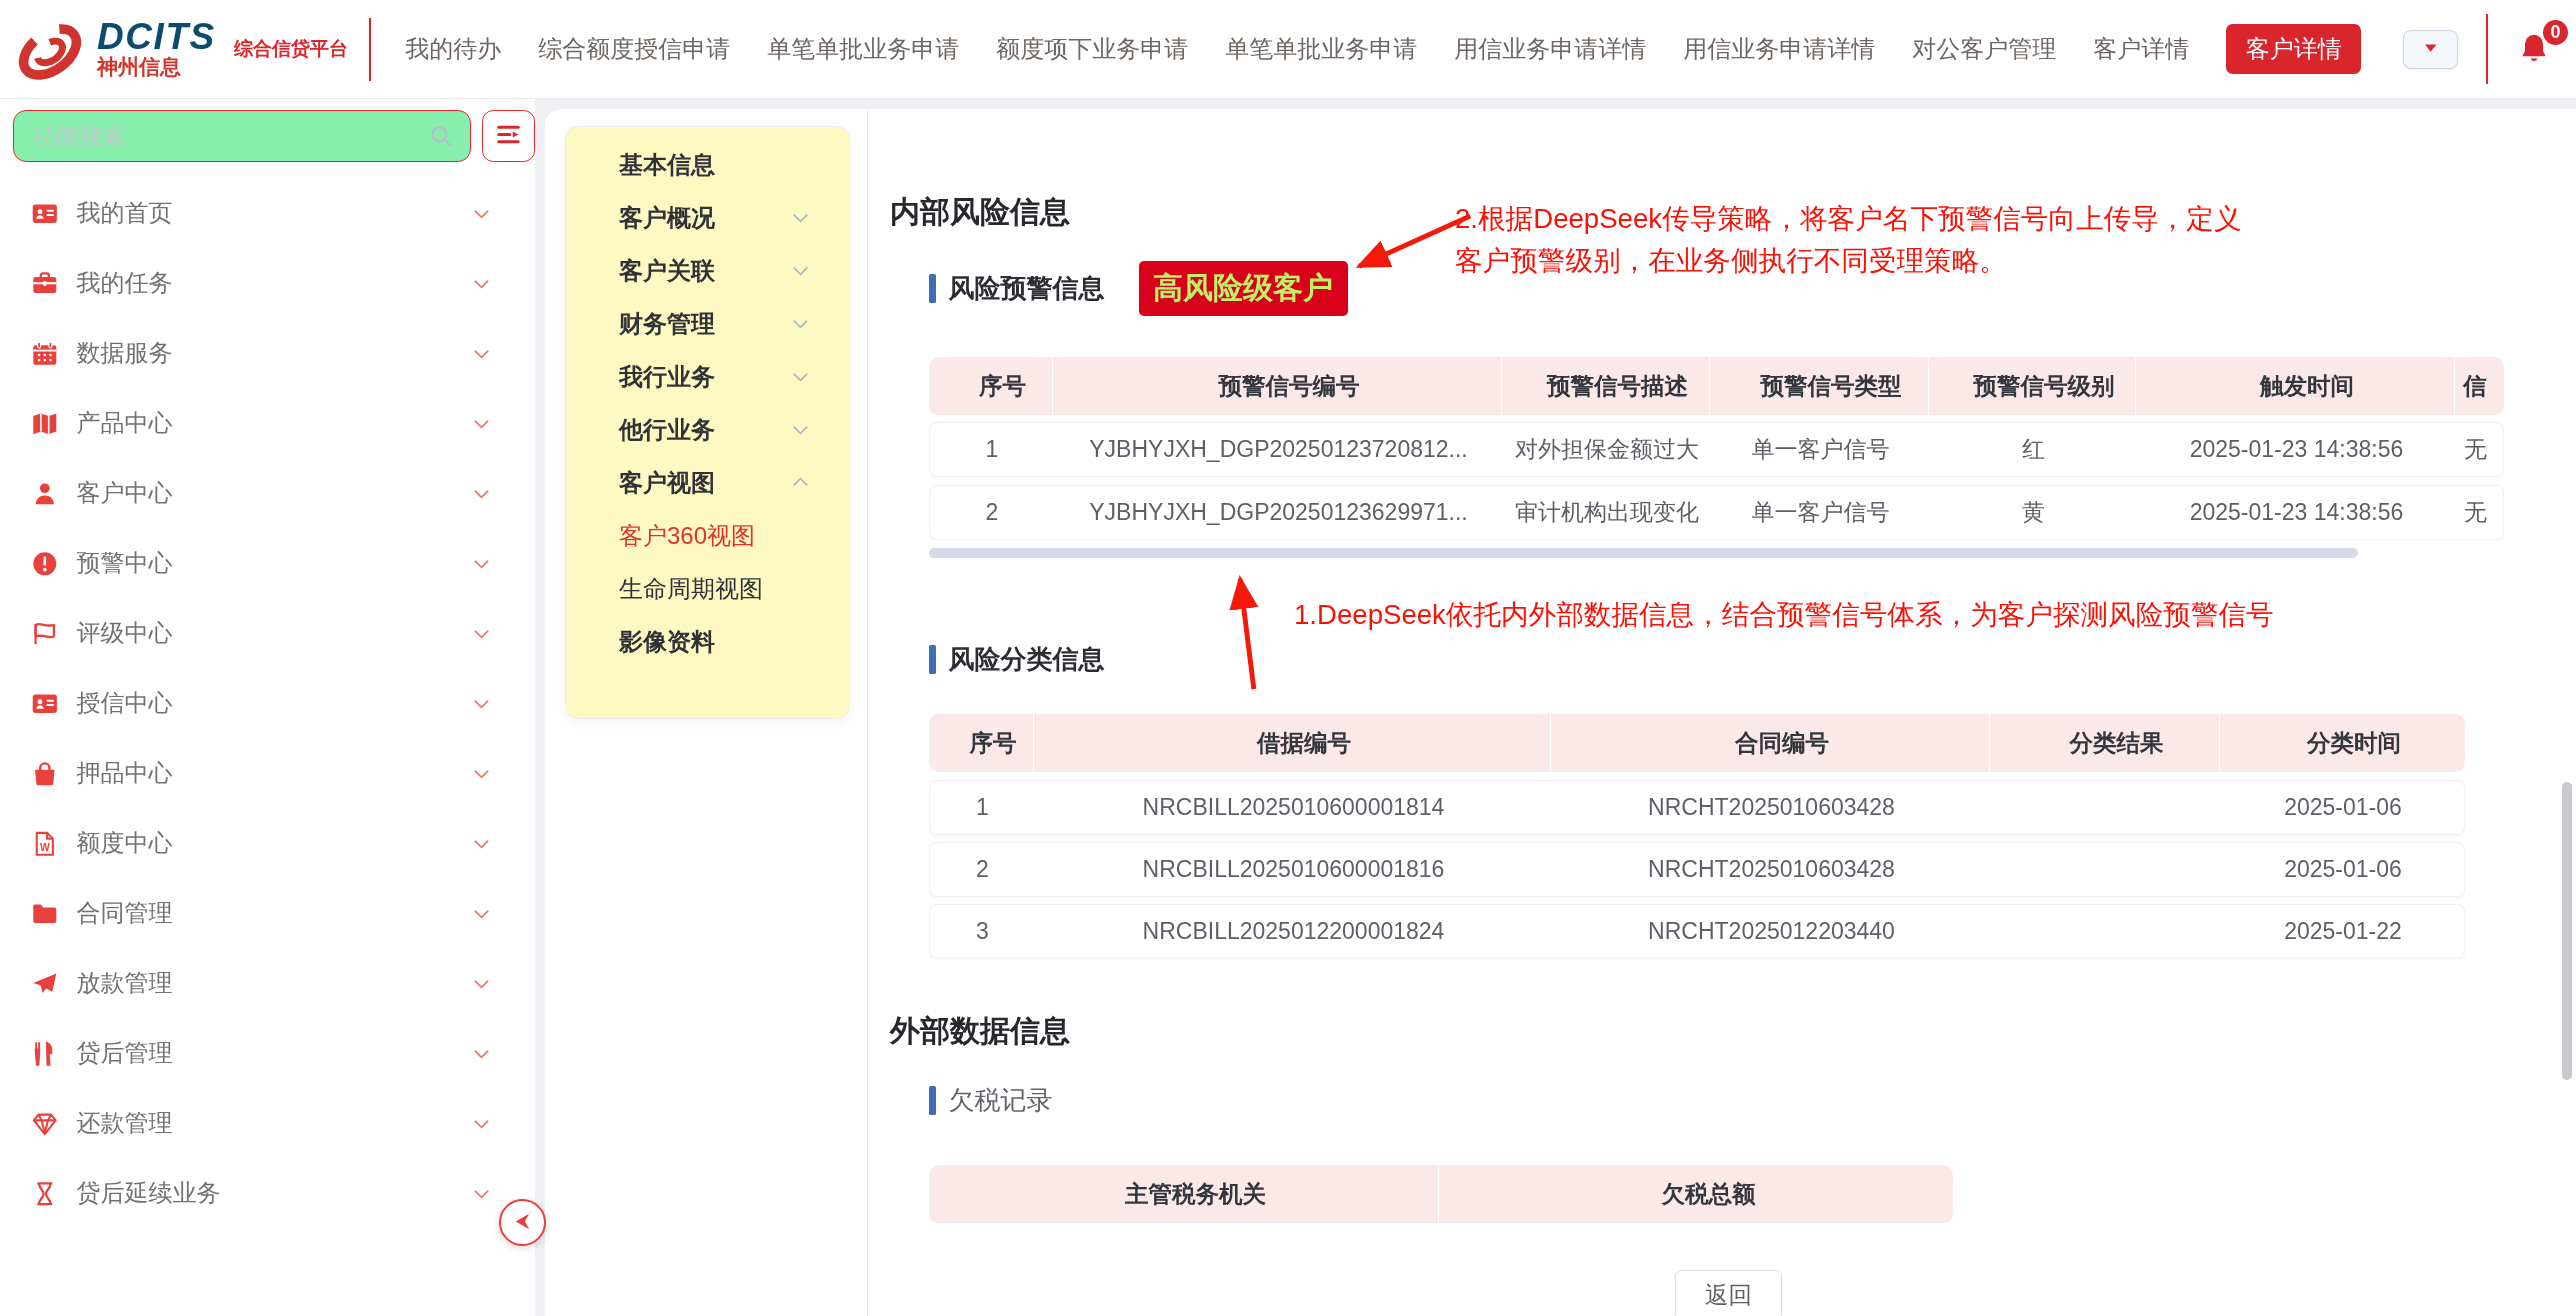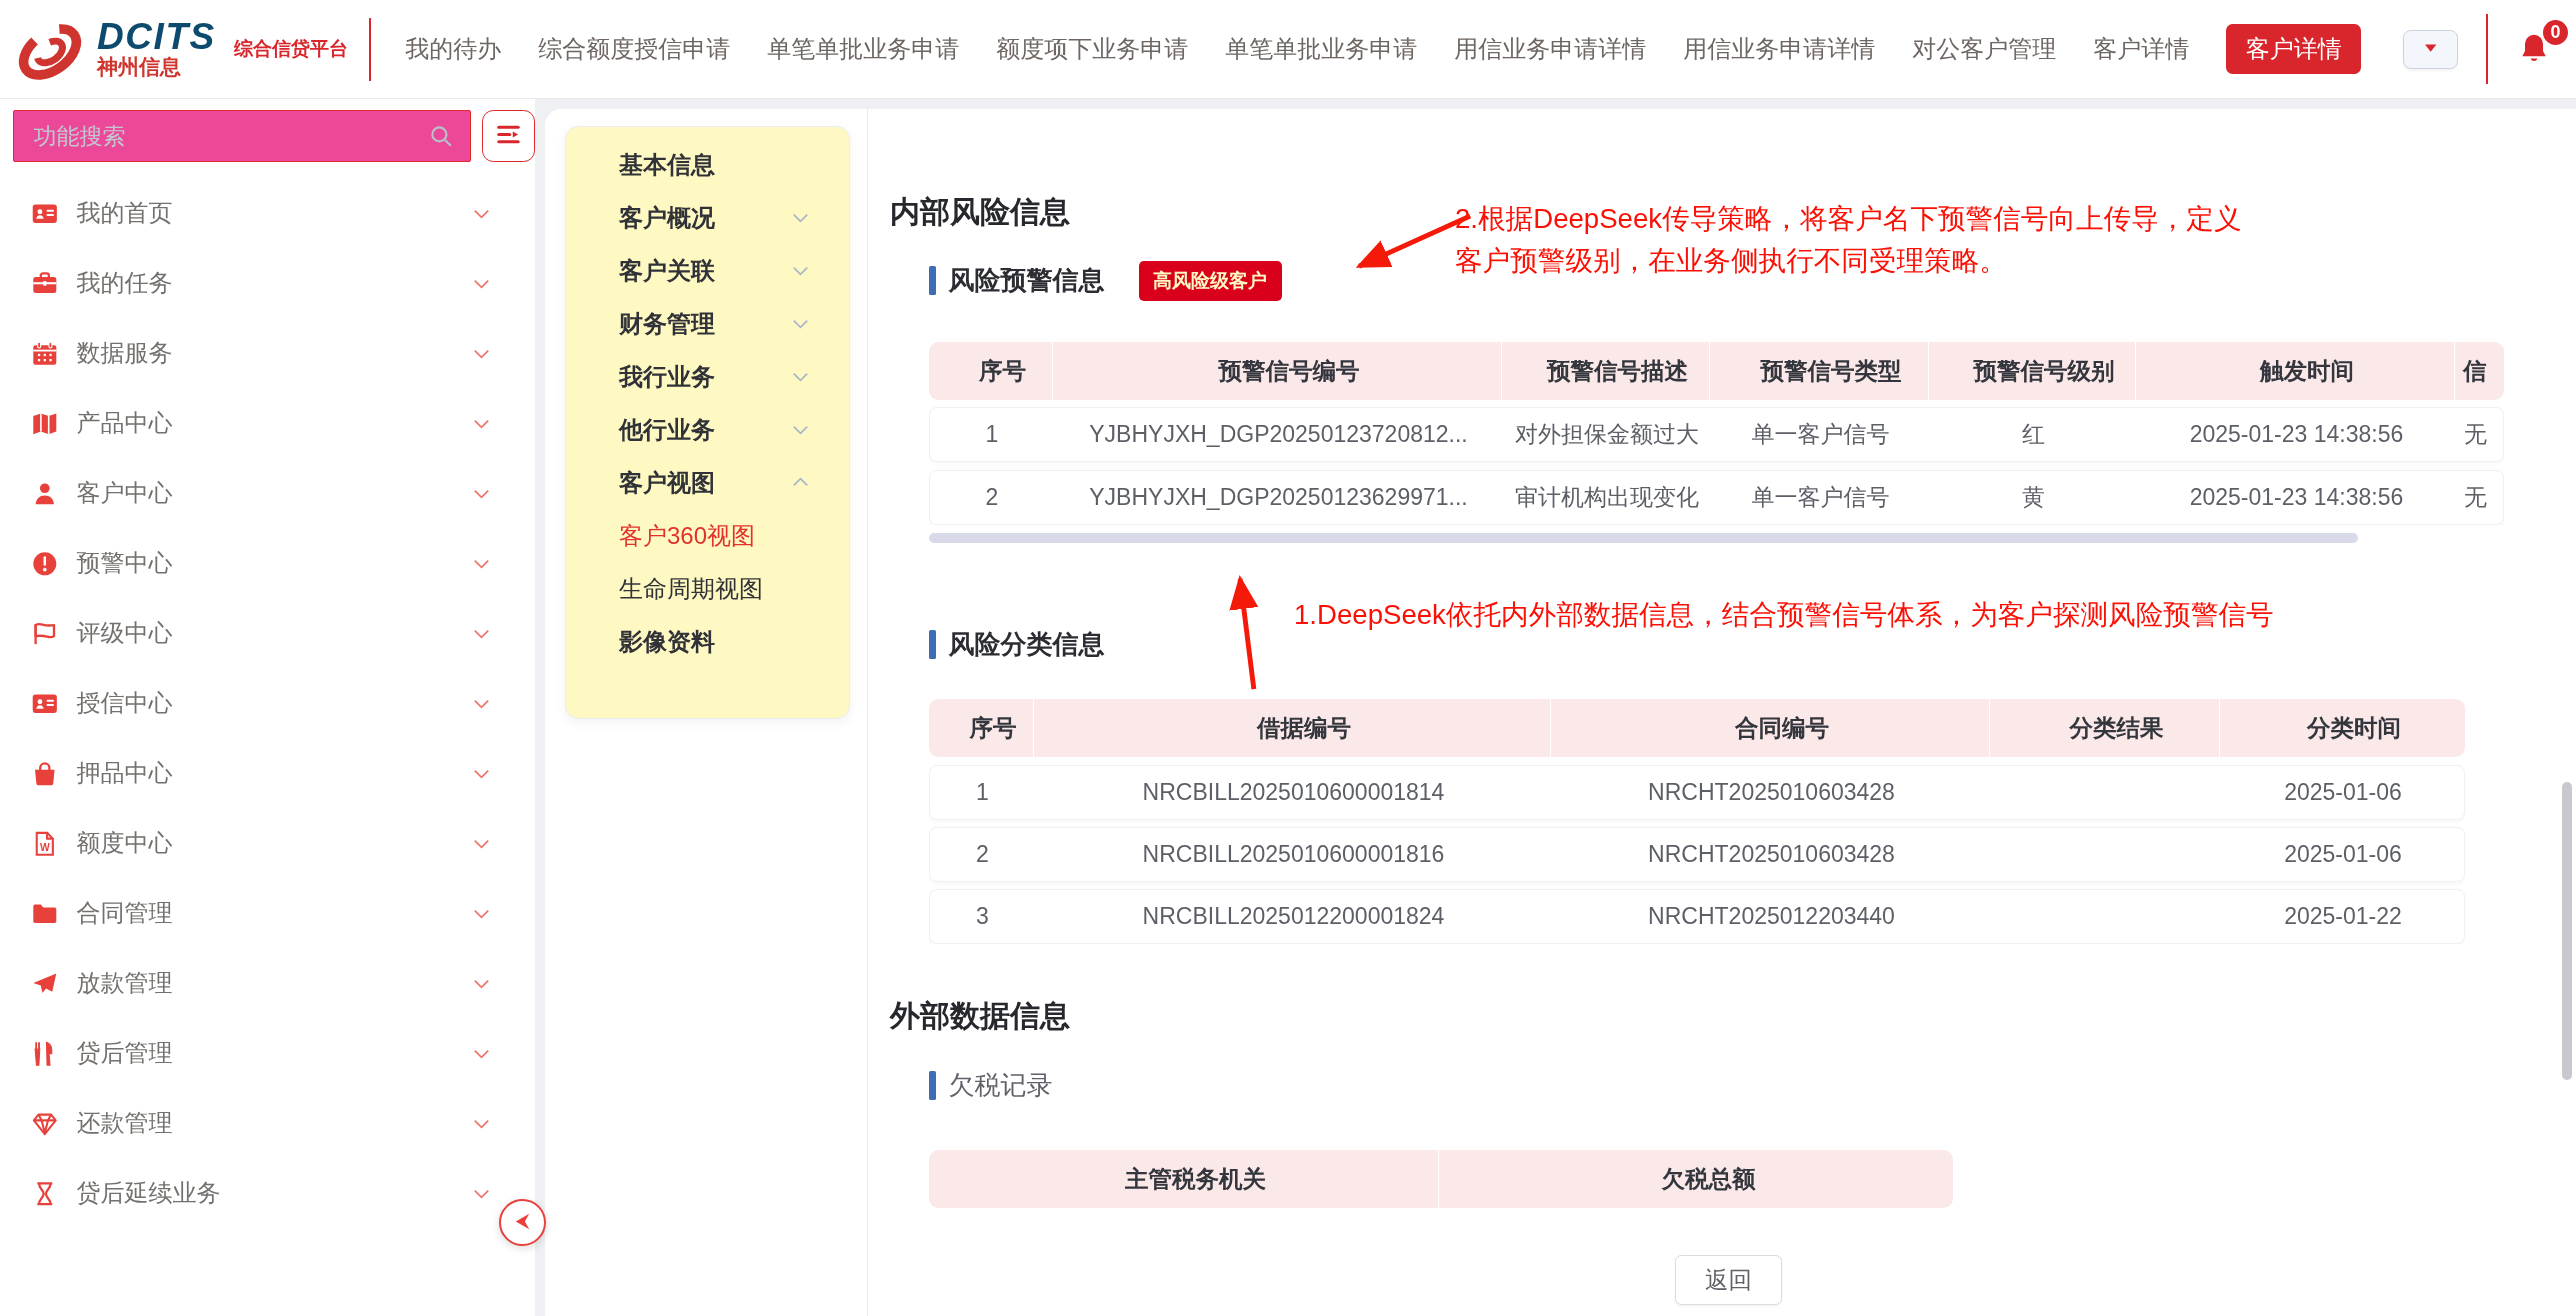--- a/index.html
+++ b/index.html
@@ -27,22 +27,22 @@
   .top-sep { width:2.4px; height:70px; background:#d9262c; }
   .bell-wrap { position:relative; width:36px; height:36px; color:#d9262c; cursor:pointer; }
   .bell-wrap svg { width:36px; height:36px; }
   .noti-badge { position:absolute; top:-13px; right:-18px; min-width:29px; height:29px; border-radius:14.6px;
     background:#d9262c; border:2.4px solid #fff; color:#fff; font-size:18px; font-weight:700;
     display:flex; align-items:center; justify-content:center; padding:0 4.9px; }
 
   
   .sidebar { position:absolute; left:0; top:99px; width:535px; bottom:0; background:#fff; z-index:2; overflow:hidden; }
   .search-row { margin:11.3px 0 0 13px; display:flex; gap:11.3px; }
-  .search-box { width:479px; height:52px; border:1.6px solid #e0282e; border-radius:2px;
-    display:flex; align-items:center; background:#ec4899; }
+  .search-box { width:479px; height:52px; border:1.6px solid #e0282e; border-radius:13px;
+    display:flex; align-items:center; background:#86efac; }
   .search-box input { flex:1; border:none; outline:none; font-size:23px; color:#333; padding-left:19.4px; background:transparent;
     font-family:inherit; }
   .search-box input::placeholder { color:#c3c7cf; }
   .search-ic { width:26px; height:26px; margin-right:16px; flex:none; }
   .menu-btn { width:55px; height:52px; border:1.6px solid #e0282e; border-radius:11.3px; display:flex;
     align-items:center; justify-content:center; cursor:pointer; background:#fff; }
   .menu-btn svg { width:29px; height:29px; }
   .side-list { margin-top:16px; }
   .side-item { height:70px; display:flex; align-items:center; padding:0 42px 0 31px; cursor:pointer; }
   .side-item .icon { width:27.6px; height:27.6px; color:#e8413c; margin-right:18px; flex:none; }
@@ -69,21 +69,21 @@
   .subnav-item .chev { margin-left:auto; width:23px; height:23px; color:#a9b6c6; }
   .subnav-item .chev svg { width:23px; height:23px; }
 
   
   .main { position:absolute; left:337px; top:0; right:0; bottom:0; padding-top:83px; }
   .h-title { font-size:30px; font-weight:800; color:#26282e; margin-left:8px; white-space:nowrap; }
   .sec-row { display:flex; align-items:center; margin:27.6px 0 0 47px; }
   .sec-bar { width:6.5px; height:29px; background:#3d6eb5; margin-right:13px; border-radius:1.6px; flex:none; }
   .sec-label { font-size:26px; font-weight:600; color:#2b2d33; white-space:nowrap; }
   .sec-label.lite { font-weight:400; color:#606269; }
-  .risk-badge { margin-left:34px; background:#d9001b; color:#fef9c3; font-size:19px; font-weight:700;
+  .risk-badge { margin-left:34px; background:#d9001b; color:#bef264; font-size:30px; font-weight:700;
     padding:7.3px 14.6px; border-radius:4.9px; white-space:nowrap; }
 
   .tblwrap { margin-left:47px; overflow:hidden; }
   .thead { display:flex; height:58px; background:#fbe9e9; border-radius:9.7px; }
   .th { display:flex; align-items:center; justify-content:center; font-size:23.5px; font-weight:700;
     color:#34363d; border-right:1.6px solid #fff; flex:none; white-space:nowrap;padding-left:24px; }
   .th:last-child { border-right:none; }
   .th.al, .td.al { justify-content:flex-start; padding-left:8px; }
   .trow { display:flex; height:55px; margin-top:7.3px; border:0.8px solid #f0f0f3; border-radius:8px;
     background:#fff; box-shadow:0 1.6px 4px rgba(50,50,80,.04); cursor:pointer; }

